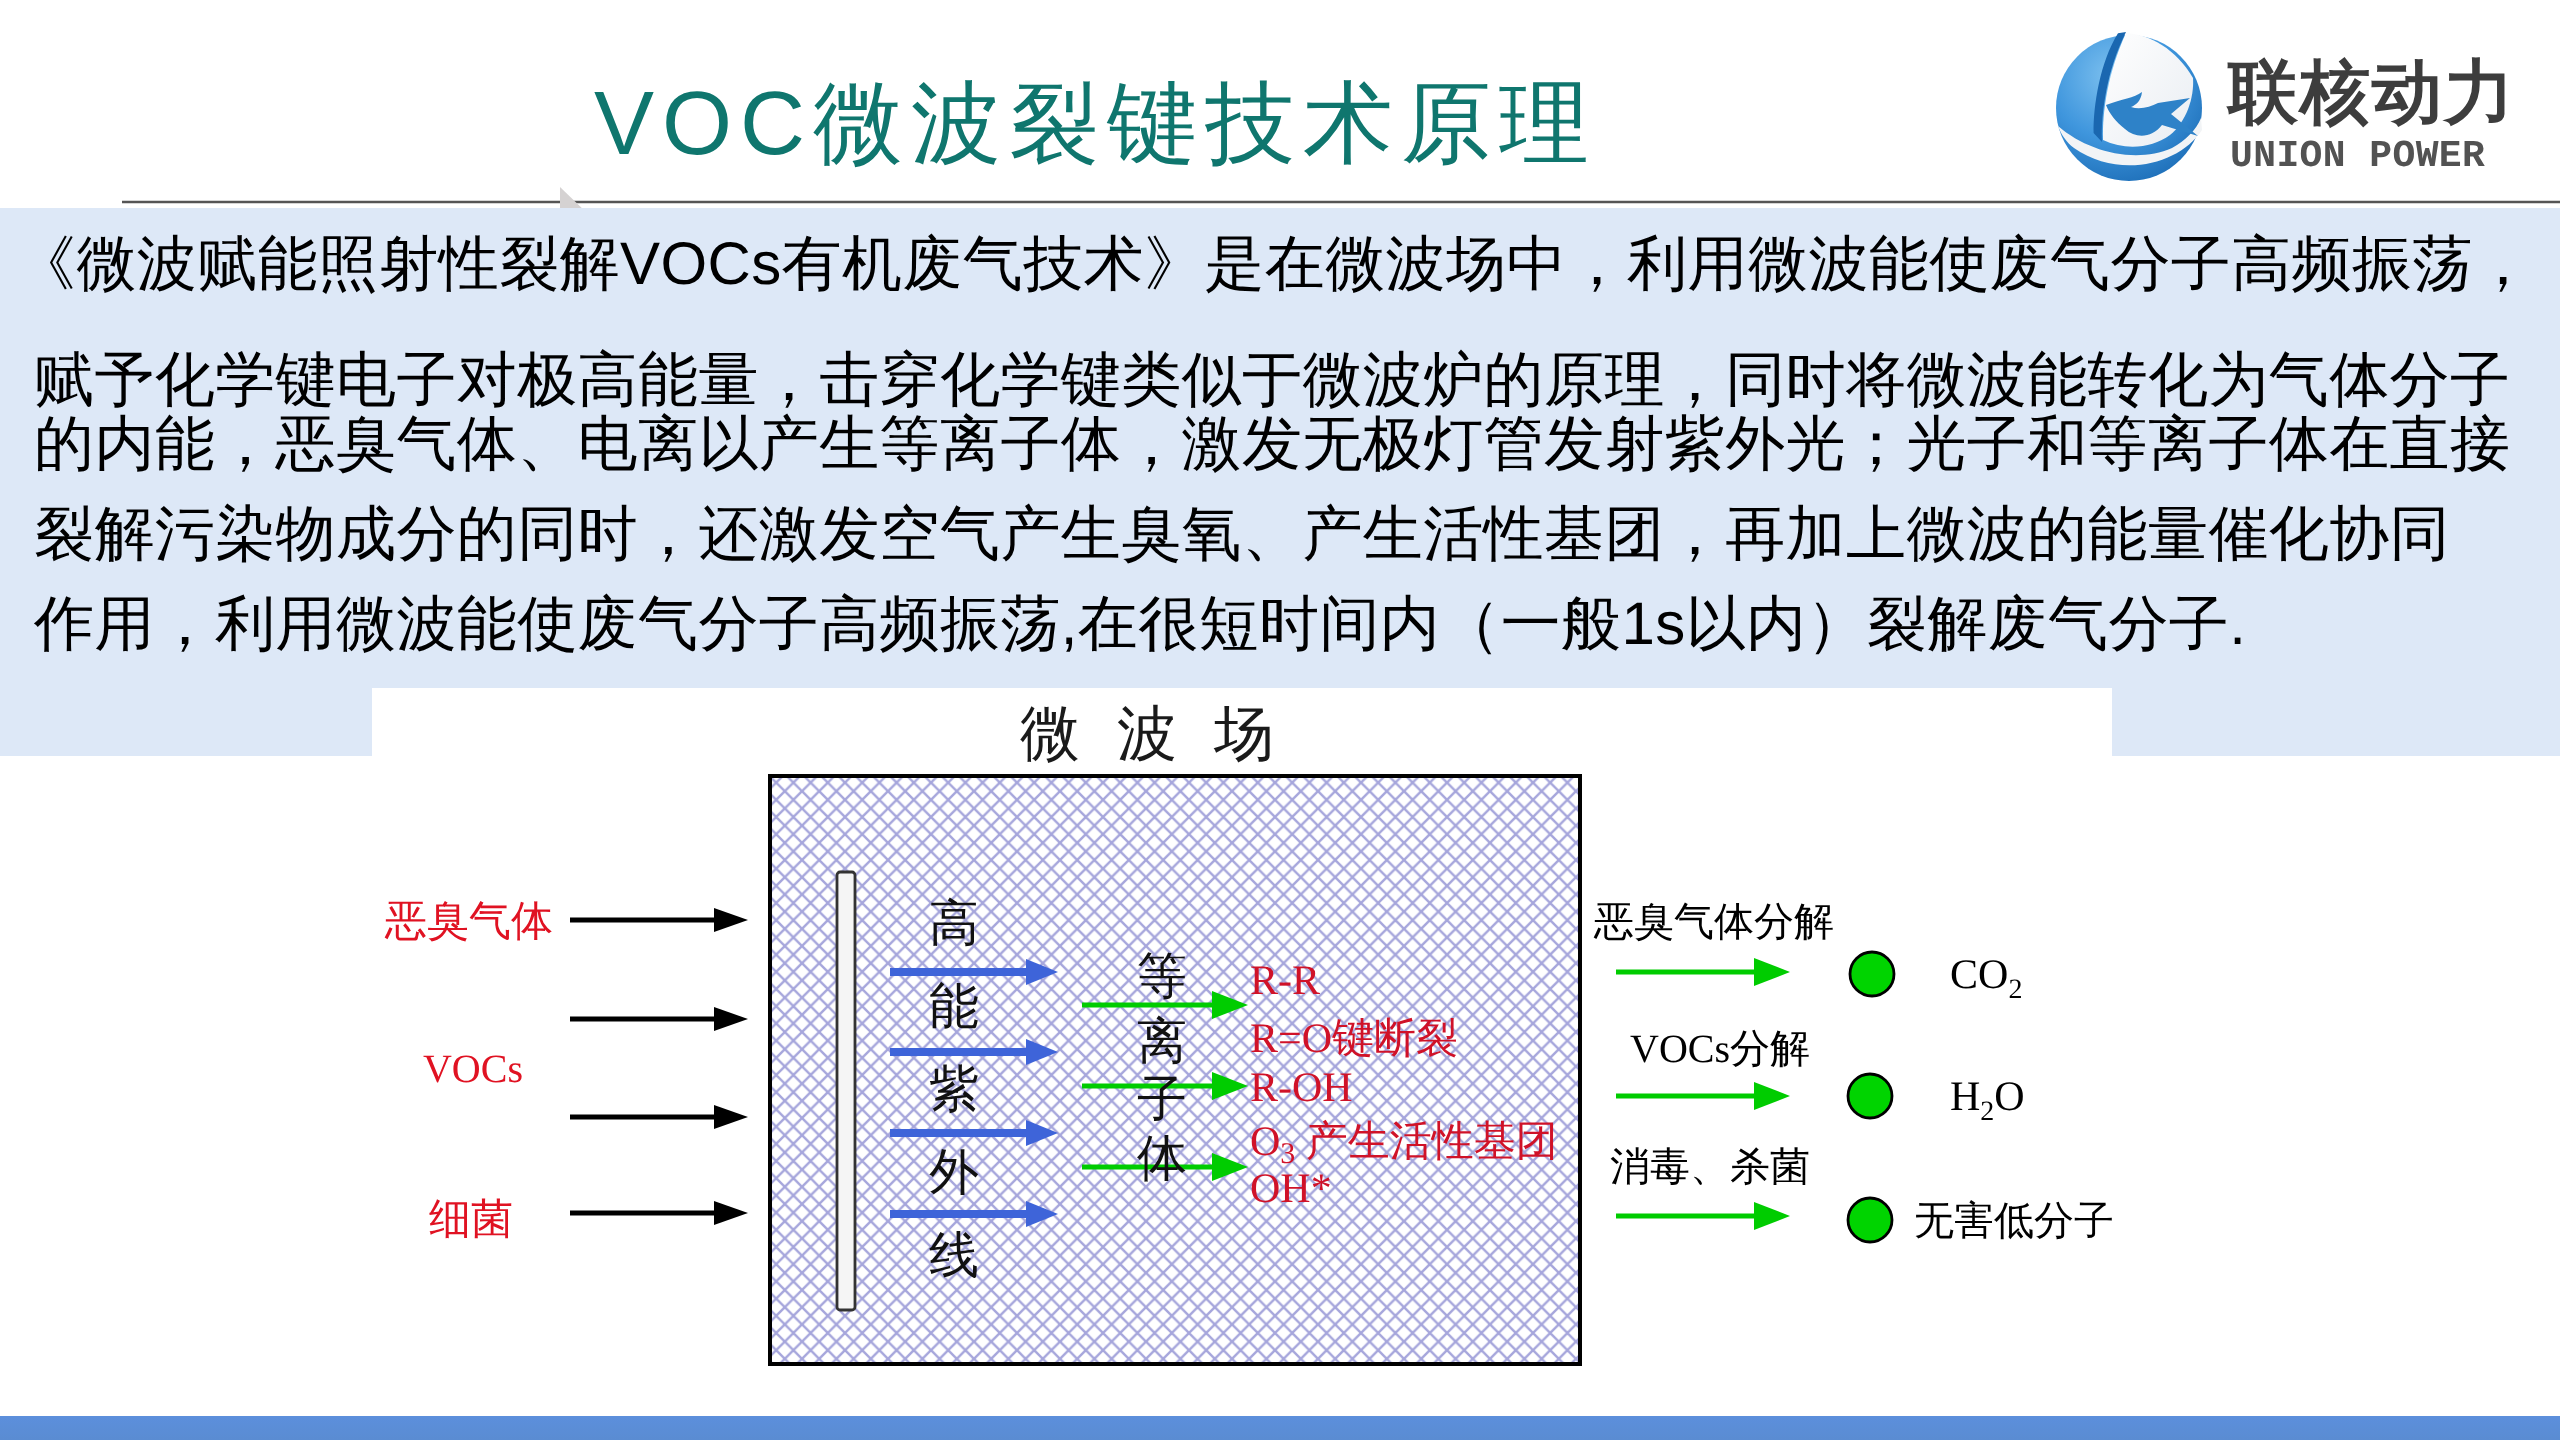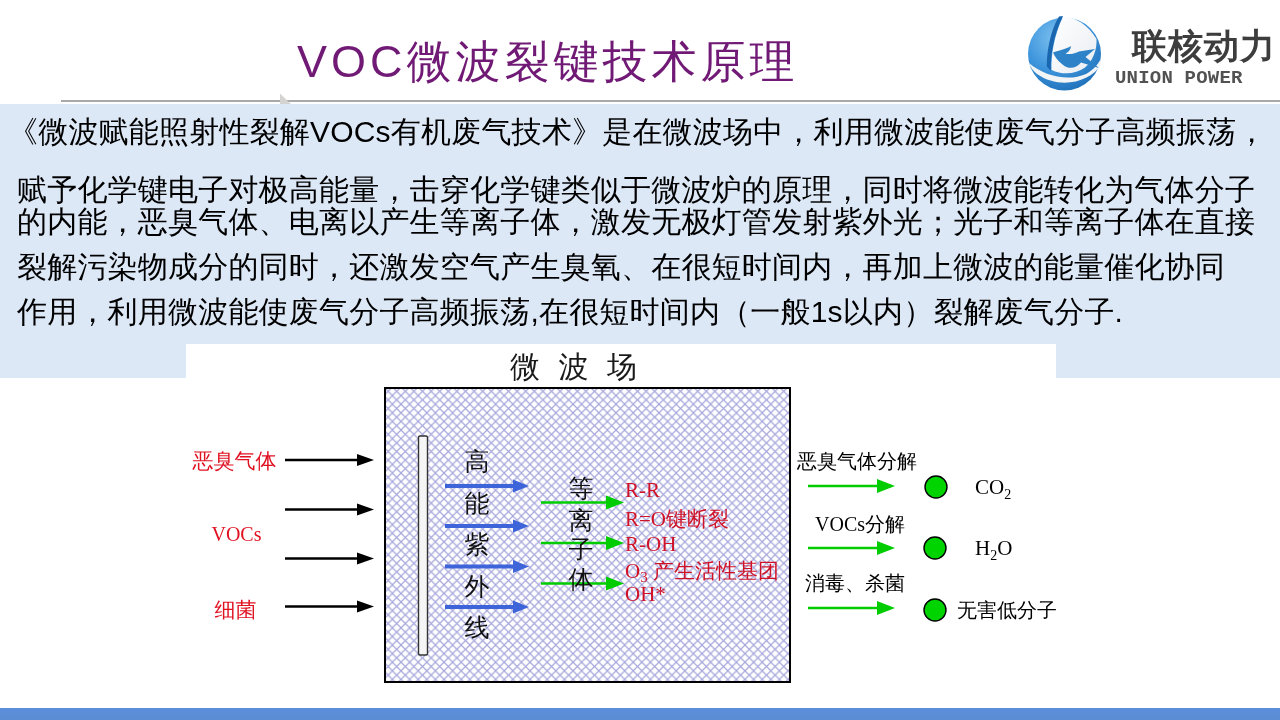--- a/index.html
+++ b/index.html
@@ -1,41 +1,41 @@
 <!DOCTYPE html>
 <html><head>
 <meta charset="utf-8">
 <style>
 html,body{margin:0;padding:0;}
 body{width:1280px;height:720px;overflow:hidden;background:#ffffff;
      font-family:"Liberation Sans",sans-serif;position:relative;}
 .abs{position:absolute;}
-#title{left:297px;top:32px;font-size:45px;letter-spacing:4px;color:#701a75;font-weight:300;white-space:nowrap;}
+#title{left:297px;top:32px;font-size:45px;letter-spacing:4px;color:#0f766e;font-weight:300;white-space:nowrap;}
 #band{left:0;top:104px;width:1280px;height:274px;background:#dde8f7;}
 .pline{left:17px;font-size:30px;color:#000;white-space:nowrap;letter-spacing:0.2px;}
 #whitebox{left:186px;top:344px;width:870px;height:346px;background:#ffffff;}
 #mwc{left:510px;top:346.5px;font-size:30px;letter-spacing:18.5px;color:#1a1a1a;font-family:"Liberation Serif",serif;white-space:nowrap;}
 #botbar{left:0;top:708px;width:1280px;height:12px;background:linear-gradient(#5c8fdc,#5a8cd2);}
-#logotext1{left:1114px;top:23px;font-size:35px;font-weight:700;color:#3d3d3d;letter-spacing:1px;white-space:nowrap;margin-left:18px;}
+#logotext1{left:1114px;top:23px;font-size:35px;font-weight:700;color:#3d3d3d;letter-spacing:1px;white-space:nowrap;}
 #logotext2{left:1115px;top:67px;font-size:19px;font-weight:700;color:#525252;letter-spacing:0.2px;white-space:nowrap;font-family:Liberation Mono, monospace;}
 </style>
 </head>
 <body>
 <div class="abs" id="title">VOC微波裂键技术原理</div>
 
 <svg class="abs" style="left:0;top:88px;" width="1280" height="24" viewBox="0 0 1280 24">
   <line x1="61" y1="13" x2="1280" y2="13" stroke="#555555" stroke-width="1.2"></line>
   <polygon points="280,5.5 280,20 294,19" fill="#d5d2d2"></polygon>
 </svg>
 
 <div class="abs" id="band"></div>
 <div class="abs pline" style="top:112px;left:8px;">《微波赋能照射性裂解VOCs有机废气技术》是在微波场中，利用微波能使废气分子高频振荡，</div>
 <div class="abs pline" style="top:170px;">赋予化学键电子对极高能量，击穿化学键类似于微波炉的原理，同时将微波能转化为气体分子</div>
 <div class="abs pline" style="top:202px;">的内能，恶臭气体、电离以产生等离子体，激发无极灯管发射紫外光；光子和等离子体在直接</div>
-<div class="abs pline" style="top:247px;">裂解污染物成分的同时，还激发空气产生臭氧、在很短时间内，再加上微波的能量催化协同</div>
+<div class="abs pline" style="top:247px;">裂解污染物成分的同时，还激发空气产生臭氧、产生活性基团，再加上微波的能量催化协同</div>
 <div class="abs pline" style="top:292px;">作用，利用微波能使废气分子高频振荡,在很短时间内（一般1s以内）裂解废气分子.</div>
 
 <div class="abs" id="whitebox"></div>
 <div class="abs" id="mwc">微波场</div>
 
 <svg class="abs" style="left:186px;top:344px;" width="900" height="346" viewBox="0 0 900 346" font-family="'Liberation Serif',serif" font-weight="300">
   <defs>
     <pattern id="xh" width="8.6" height="8.6" patternUnits="userSpaceOnUse">
       <rect width="8.6" height="8.6" fill="#ffffff"></rect>
       <path d="M0,0 L8.6,8.6 M8.6,0 L0,8.6" stroke="#a6a6dc" stroke-width="1.2"></path>

